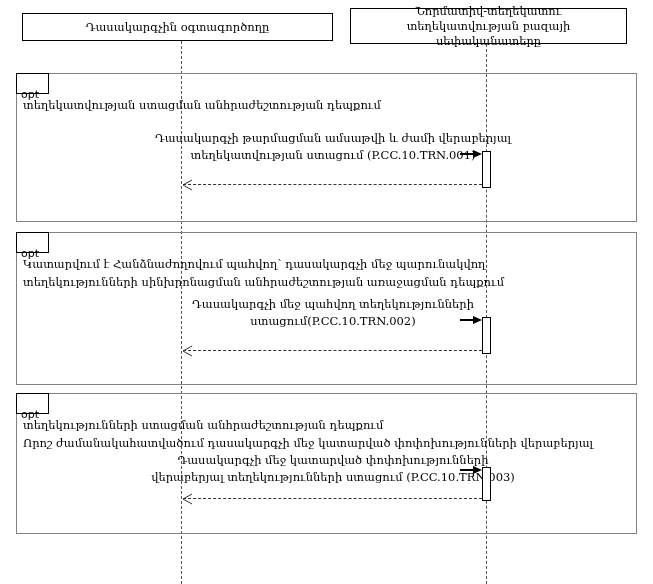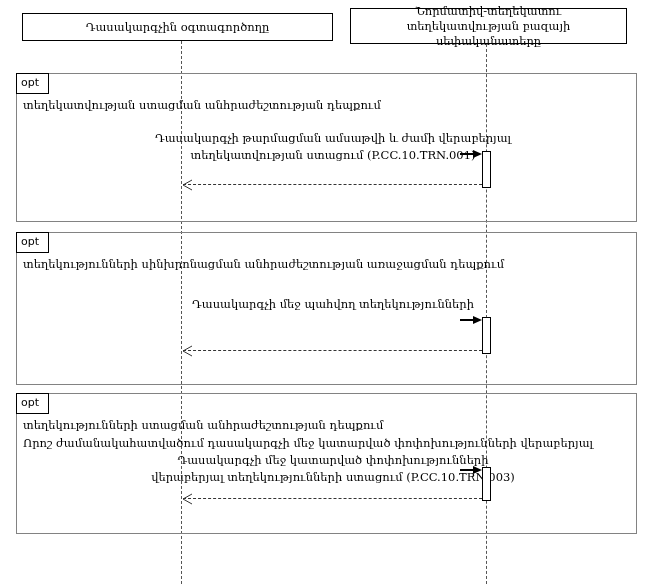--- a/index.html
+++ b/index.html
@@ -21,21 +21,21 @@
   .ll-right{left:486px;top:44px;height:540px;}
   
   .fragment{position:absolute;left:16px;width:621px;border:1px solid #828282;box-sizing:border-box;}
   .frag1{top:73px;height:149px;}
   .frag2{top:232px;height:153px;}
   .frag3{top:393px;height:141px;}
   .opt-tab{
     position:absolute;left:-1px;top:-1px;width:33px;height:21px;box-sizing:border-box;
     border:1px solid #000;background:#fff;z-index:2;
     font-family:"DejaVu Sans","Liberation Sans",sans-serif;font-size:11px;
-    padding:2px 0 0 4px;
+    padding:14px 0 0 4px;
   }
   .guard{position:absolute;left:6px;top:22px;font-size:11.5px;line-height:18px;white-space:nowrap;}
   .message{position:absolute;left:120px;width:392px;text-align:center;font-size:11.5px;line-height:17px;white-space:nowrap;}
   .frag1 .message{top:56px;}
   .frag2 .message{top:63px;}
   .frag3 .message{top:58px;}
   
   .call-arrow{position:absolute;left:443px;width:22px;height:9px;display:flex;align-items:center;}
   .frag1 .call-arrow{top:75px;}
   .frag2 .call-arrow{top:82px;}
@@ -86,24 +86,26 @@
     <div class="return-arrow">
       <svg class="open-head" width="11" height="12" viewBox="0 0 11 12">
           <path d="M10 1 L1 6 L10 11" fill="none" stroke="#333" stroke-width="1"></path>
         </svg>
     </div>
   </div>
 
   <div class="fragment frag2">
     <div class="opt-tab">opt</div>
     <div class="guard">
+      <div>Կատարվում է Հանձնաժողովում պահվող՝ դասակարգչի մեջ պարունակվող</div>
       <div>տեղեկությունների սինխրոնացման անհրաժեշտության առաջացման դեպքում</div>
     </div>
     <div class="message">
       <div>Դասակարգչի մեջ պահվող տեղեկությունների</div>
+      <div>ստացում(P.CC.10.TRN.002)</div>
     </div>
     <div class="call-arrow">
       <span class="call-stub"></span>
       <span class="call-head"></span>
     </div>
     <div class="activation"></div>
     <div class="return-arrow">
       <svg class="open-head" width="11" height="12" viewBox="0 0 11 12">
           <path d="M10 1 L1 6 L10 11" fill="none" stroke="#333" stroke-width="1"></path>
         </svg>

